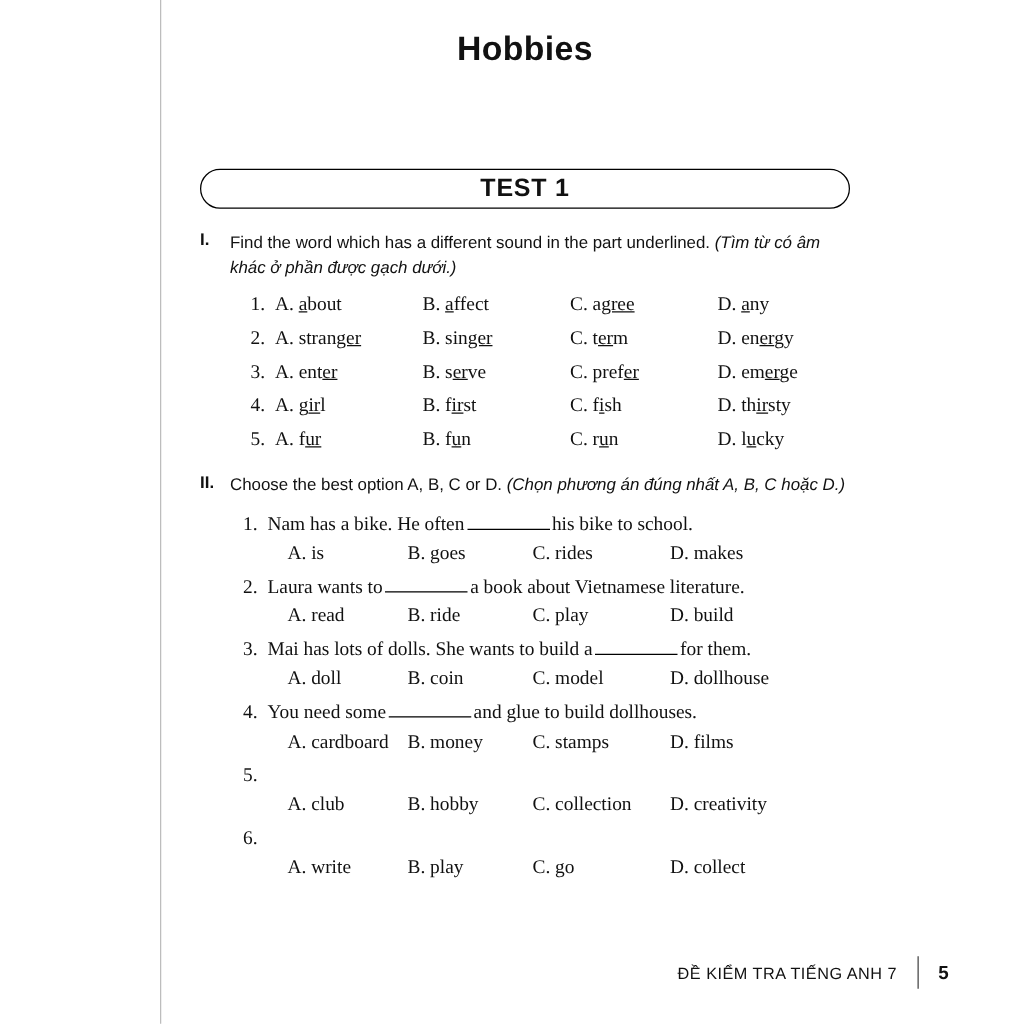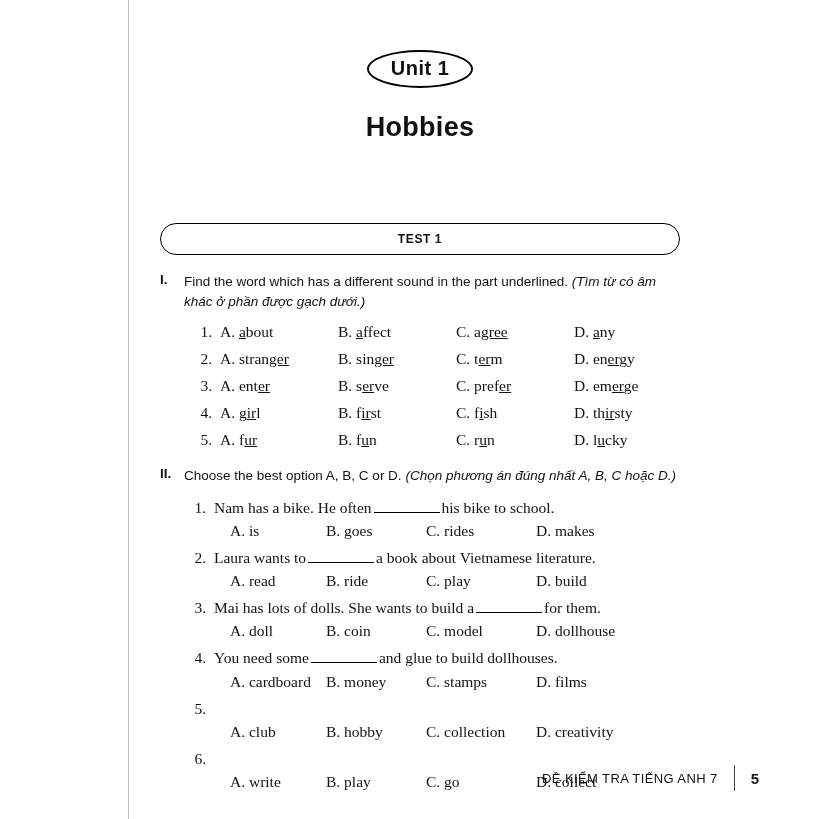--- a/index.html
+++ b/index.html
@@ -60,21 +60,21 @@
   
   .test-banner {
     margin-top: 80px;
     border: 1.5px solid #000;
     border-radius: 16px;
     height: 30px;
     line-height: 30px;
     text-align: center;
     font-family: "Liberation Sans", sans-serif;
     font-weight: bold;
-    font-size: 12px;
+    font-size: 20px;
     letter-spacing: 0.6px;
   }
   
   .section {
     margin-top: 17px;
     display: flex;
   }
   .sec-num {
     font-family: "Liberation Sans", sans-serif;
     font-weight: bold;
@@ -186,23 +186,20 @@
   }
 </style>
 </head>
 <body>
 
 <div class="page">
   <div class="binding-line"></div>
 
   <div class="content">
 
-    <div class="unit-badge-wrap">
-      <span class="unit-badge">Unit 1</span>
-    </div>
     <div class="unit-title">Hobbies</div>
 
     <div class="test-banner">TEST 1</div>
 
     <div class="section">
       <div class="sec-num">I.</div>
       <div class="sec-head">
         <span>Find the word which has a different sound in the part underlined.</span>
         <span class="viet">(Tìm từ có âm khác ở phần được gạch dưới.)</span>
       </div>

